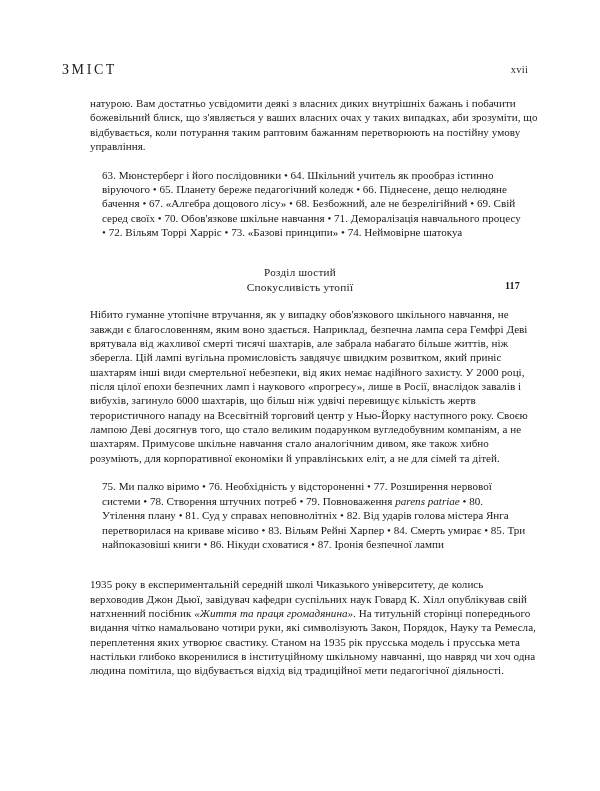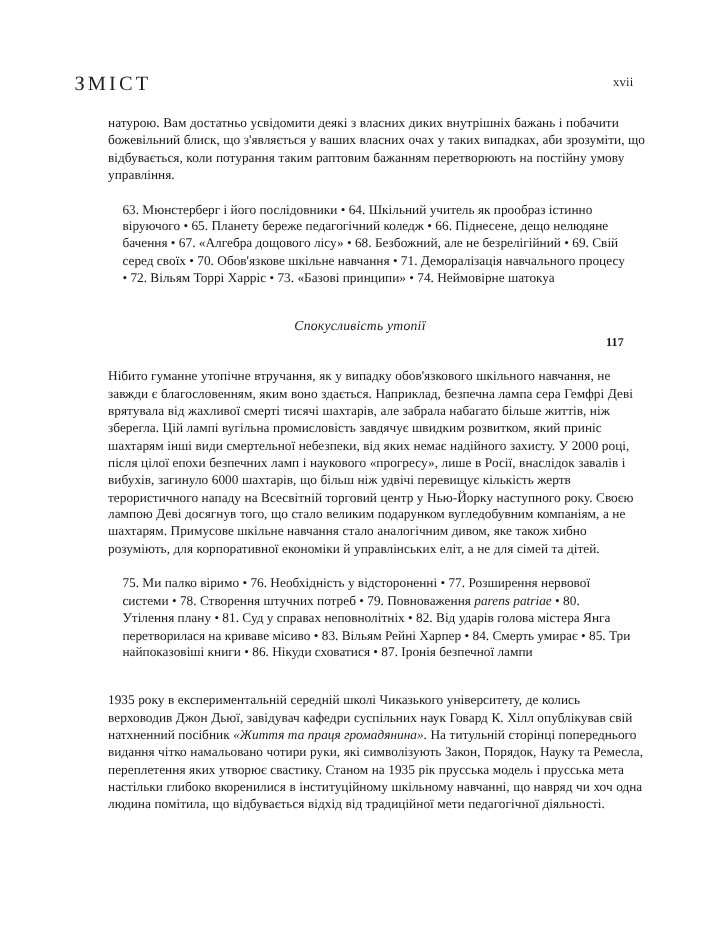--- a/index.html
+++ b/index.html
@@ -30,21 +30,21 @@
     left: 62px;
     top: 62px;
     width: 466px;
     height: 16px;
     font-size: 11.5px;
     line-height: 16px;
   }
   .running-head .rh-title {
     float: left;
     letter-spacing: 2.6px;
-    font-size: 17px;
+    font-size: 14px;
     color: #1d1d1d;
   }
   .running-head .rh-folio {
     float: right;
     font-size: 10.5px;
     letter-spacing: 0.2px;
     color: #1d1d1d;
   }
 
   
@@ -91,21 +91,20 @@
   }
   .chapter .ch-kicker {
     display: block;
     font-size: 11.1px;
     line-height: 14.2px;
     letter-spacing: 0.25px;
     margin-left: -28px;
   }
   .chapter .ch-title {
     display: block;
-    font-style: italic;
     font-size: 11.4px;
     line-height: 14.6px;
     letter-spacing: 0.2px;
     margin-left: -28px;
   }
   .chapter .ch-folio {
     position: absolute;
     right: 18px;
     top: 14px;
     font-weight: bold;
@@ -129,20 +128,21 @@
   <div class="column">
 
     <p class="para">натурою. Вам достатньо усвідомити деякі з власних диких внутрішніх бажань і побачити божевільний блиск, що з'являється у ваших власних очах у таких випадках, аби зрозуміти, що відбувається, коли потурання таким раптовим бажанням перетворюють на постійну умову управління.</p>
 
     <p class="entries">63. Мюнстерберг і його послідовники • 64. Шкільний учитель як прообраз істинно віруючого • 65. Планету береже педагогічний коледж • 66. Піднесене, дещо нелюдяне бачення • 67. «Алгебра дощового лісу» • 68. Безбожний, але не безрелігійний • 69. Свій серед своїх • 70. Обов'язкове шкільне навчання • 71. Деморалізація навчального процесу • 72. Вільям Торрі Харріс • 73. «Базові принципи» • 74. Неймовірне шатокуа</p>
 
     <div class="spacer-after-para"></div>
 
     <div class="chapter">
       <div class="ch-center">
+        <span class="ch-kicker">Розділ шостий</span>
         <span class="ch-title">Спокусливість утопії</span>
       </div>
       <span class="ch-folio">117</span>
     </div>
 
     <p class="para">Нібито гуманне утопічне втручання, як у випадку обов'язкового шкільного навчання, не завжди є благословенням, яким воно здається. Наприклад, безпечна лампа сера Гемфрі Деві врятувала від жахливої смерті тисячі шахтарів, але забрала набагато більше життів, ніж зберегла. Цій лампі вугільна промисловість завдячує швидким розвитком, який приніс шахтарям інші види смертельної небезпеки, від яких немає надійного захисту. У 2000 році, після цілої епохи безпечних ламп і наукового «прогресу», лише в Росії, внаслідок завалів і вибухів, загинуло 6000 шахтарів, що більш ніж удвічі перевищує кількість жертв терористичного нападу на Всесвітній торговий центр у Нью-Йорку наступного року. Своєю лампою Деві досягнув того, що стало великим подарунком вугледобувним компаніям, а не шахтарям. Примусове шкільне навчання стало аналогічним дивом, яке також хибно розуміють, для корпоративної економіки й управлінських еліт, а не для сімей та дітей.</p>
 
     <p class="entries"><span>75. Ми палко віримо • 76. Необхідність у відстороненні • 77. Розширення нервової системи • 78. Створення штучних потреб • 79. Повноваження </span><i class="it">parens patriae</i><span> • 80. Утілення плану • 81. Суд у справах неповнолітніх • 82. Від ударів голова містера Янга перетворилася на криваве місиво • 83. Вільям Рейні Харпер • 84. Смерть умирає • 85. Три найпоказовіші книги • 86. Нікуди сховатися • 87. Іронія безпечної лампи</span></p>
 
     <div class="spacer-after-para"></div>

